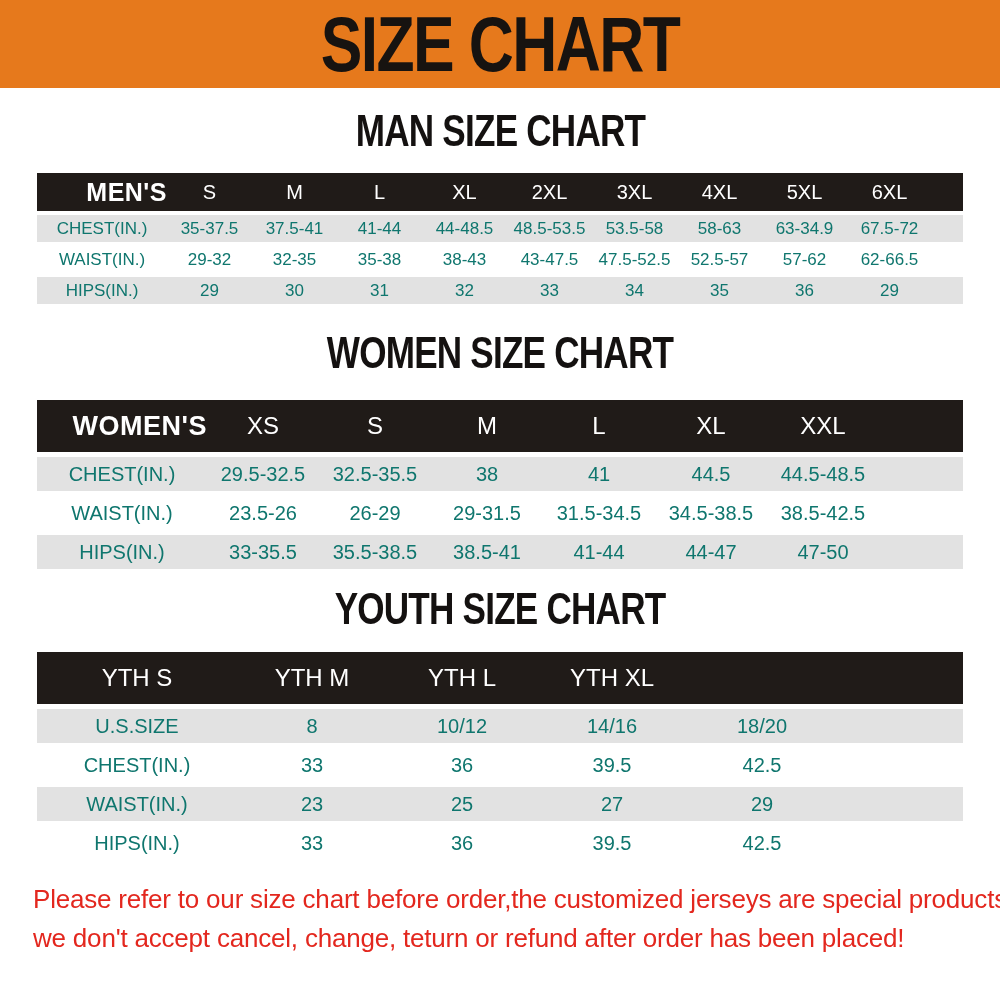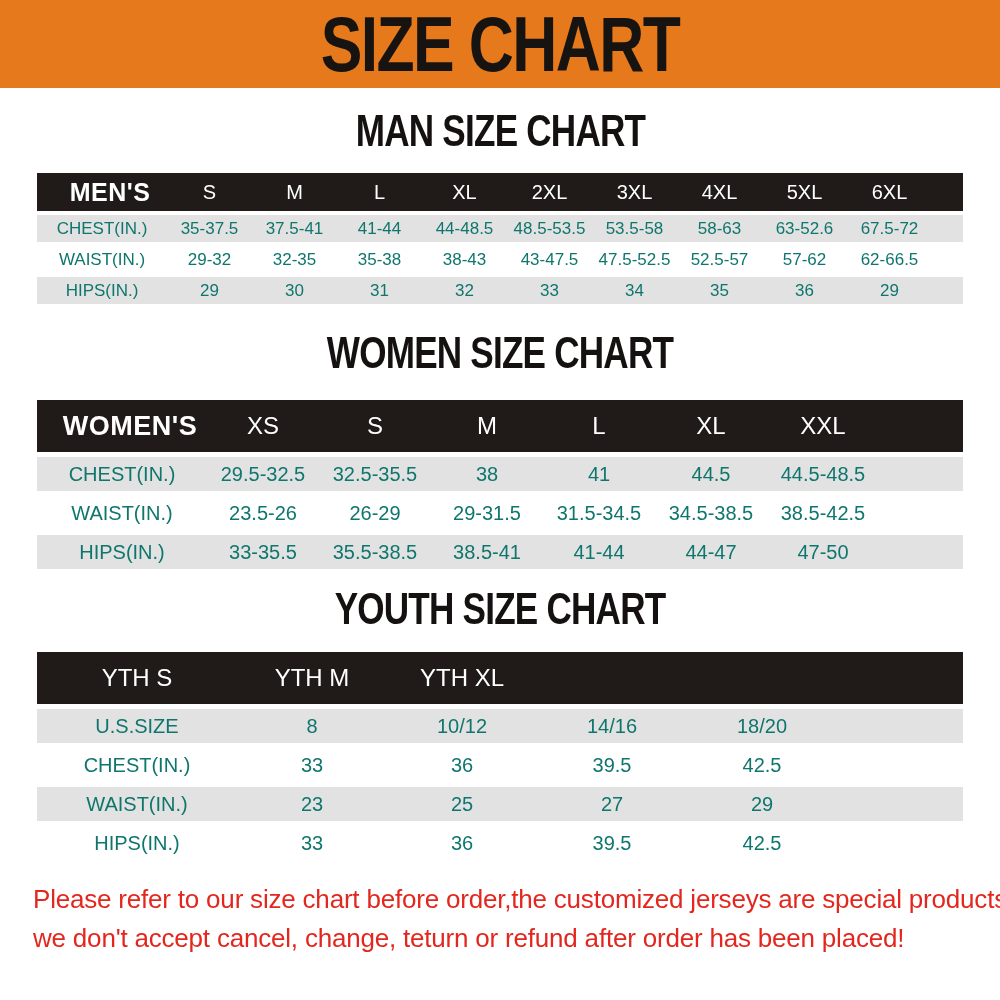--- a/index.html
+++ b/index.html
@@ -39,21 +39,21 @@
   .t-men   .row{grid-template-columns:130px repeat(9,85px) 1fr;height:27px;font-size:17px;}
   .t-women .row{grid-template-columns:170px repeat(6,112px) 1fr;height:34px;font-size:20px;}
   .t-youth .row{grid-template-columns:200px repeat(4,150px) 1fr;height:34px;font-size:20px;}
   .row.shade{background:#E2E2E2;}
   .row.head{background:#201B18;color:#ffffff;}
   .t-men .row.head{height:38px;font-size:20px;}
   .t-women .row.head,.t-youth .row.head{height:52px;font-size:24px;}
   .cell{text-align:center;white-space:nowrap;}
   .cell.label{text-align:center;}
   .head .cell.label{
-    text-align:center;padding-left:16px;font-weight:bold;letter-spacing:0.5px;
+    text-align:right;padding-left:16px;font-weight:bold;letter-spacing:0.5px;
   }
   .t-men .head .cell.label{font-size:25px;}
   .t-women .head .cell.label,.t-youth .head .cell.label{font-size:27px;}
   
   .notice{
     margin-top:20px;padding-left:33px;padding-right:20px;
     color:#E3271E;font-size:26px;line-height:39px;letter-spacing:-0.2px;
     white-space:nowrap;
   }
 </style>
@@ -82,21 +82,21 @@
   </div>
   <div class="row shade">
     <div class="cell label">CHEST(IN.)</div>
     <div class="cell">35-37.5</div>
     <div class="cell">37.5-41</div>
     <div class="cell">41-44</div>
     <div class="cell">44-48.5</div>
     <div class="cell">48.5-53.5</div>
     <div class="cell">53.5-58</div>
     <div class="cell">58-63</div>
-    <div class="cell">63-52.6</div>
+    <div class="cell">63-34.9</div>
     <div class="cell">67.5-72</div>
   </div>
   <div class="row">
     <div class="cell label">WAIST(IN.)</div>
     <div class="cell">29-32</div>
     <div class="cell">32-35</div>
     <div class="cell">35-38</div>
     <div class="cell">38-43</div>
     <div class="cell">43-47.5</div>
     <div class="cell">47.5-52.5</div>
@@ -160,20 +160,21 @@
   </div>
 </div>
 
 <h2 class="sec-heading hd-youth">
   <span class="cond">YOUTH SIZE CHART</span>
 </h2>
 <div class="sztable t-youth">
   <div class="row head">
     <div class="cell">YTH S</div>
     <div class="cell">YTH M</div>
+    <div class="cell">YTH L</div>
     <div class="cell">YTH XL</div>
   </div>
   <div class="row shade">
     <div class="cell label">U.S.SIZE</div>
     <div class="cell">8</div>
     <div class="cell">10/12</div>
     <div class="cell">14/16</div>
     <div class="cell">18/20</div>
   </div>
   <div class="row">

